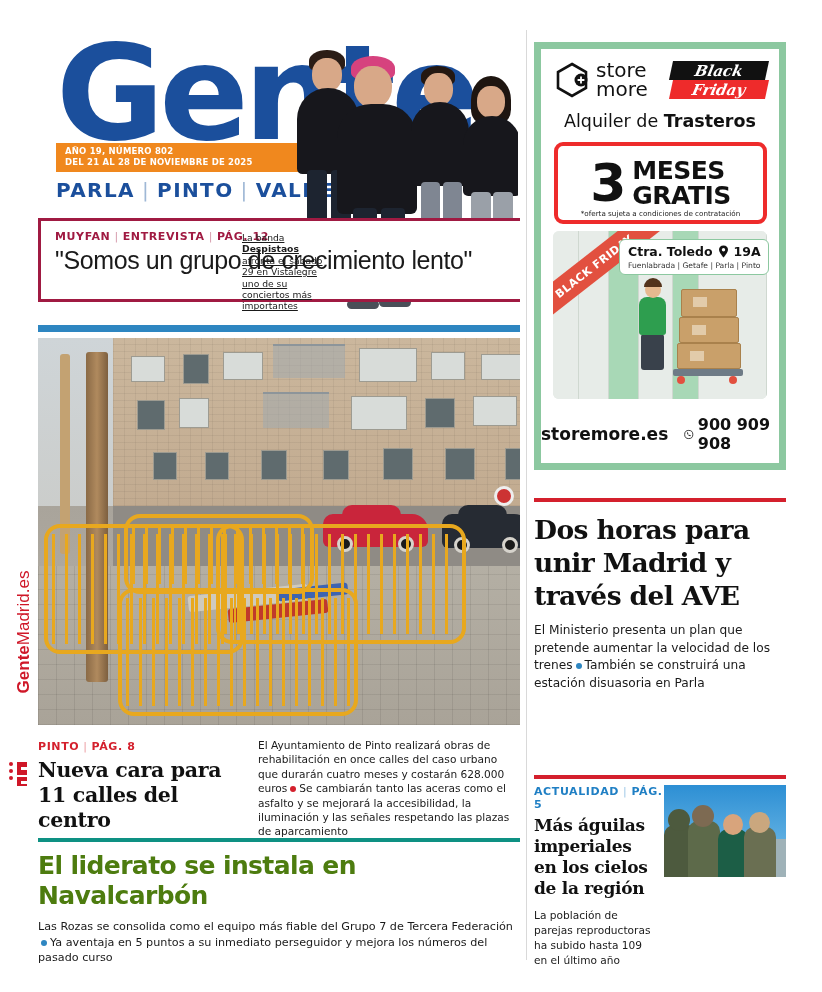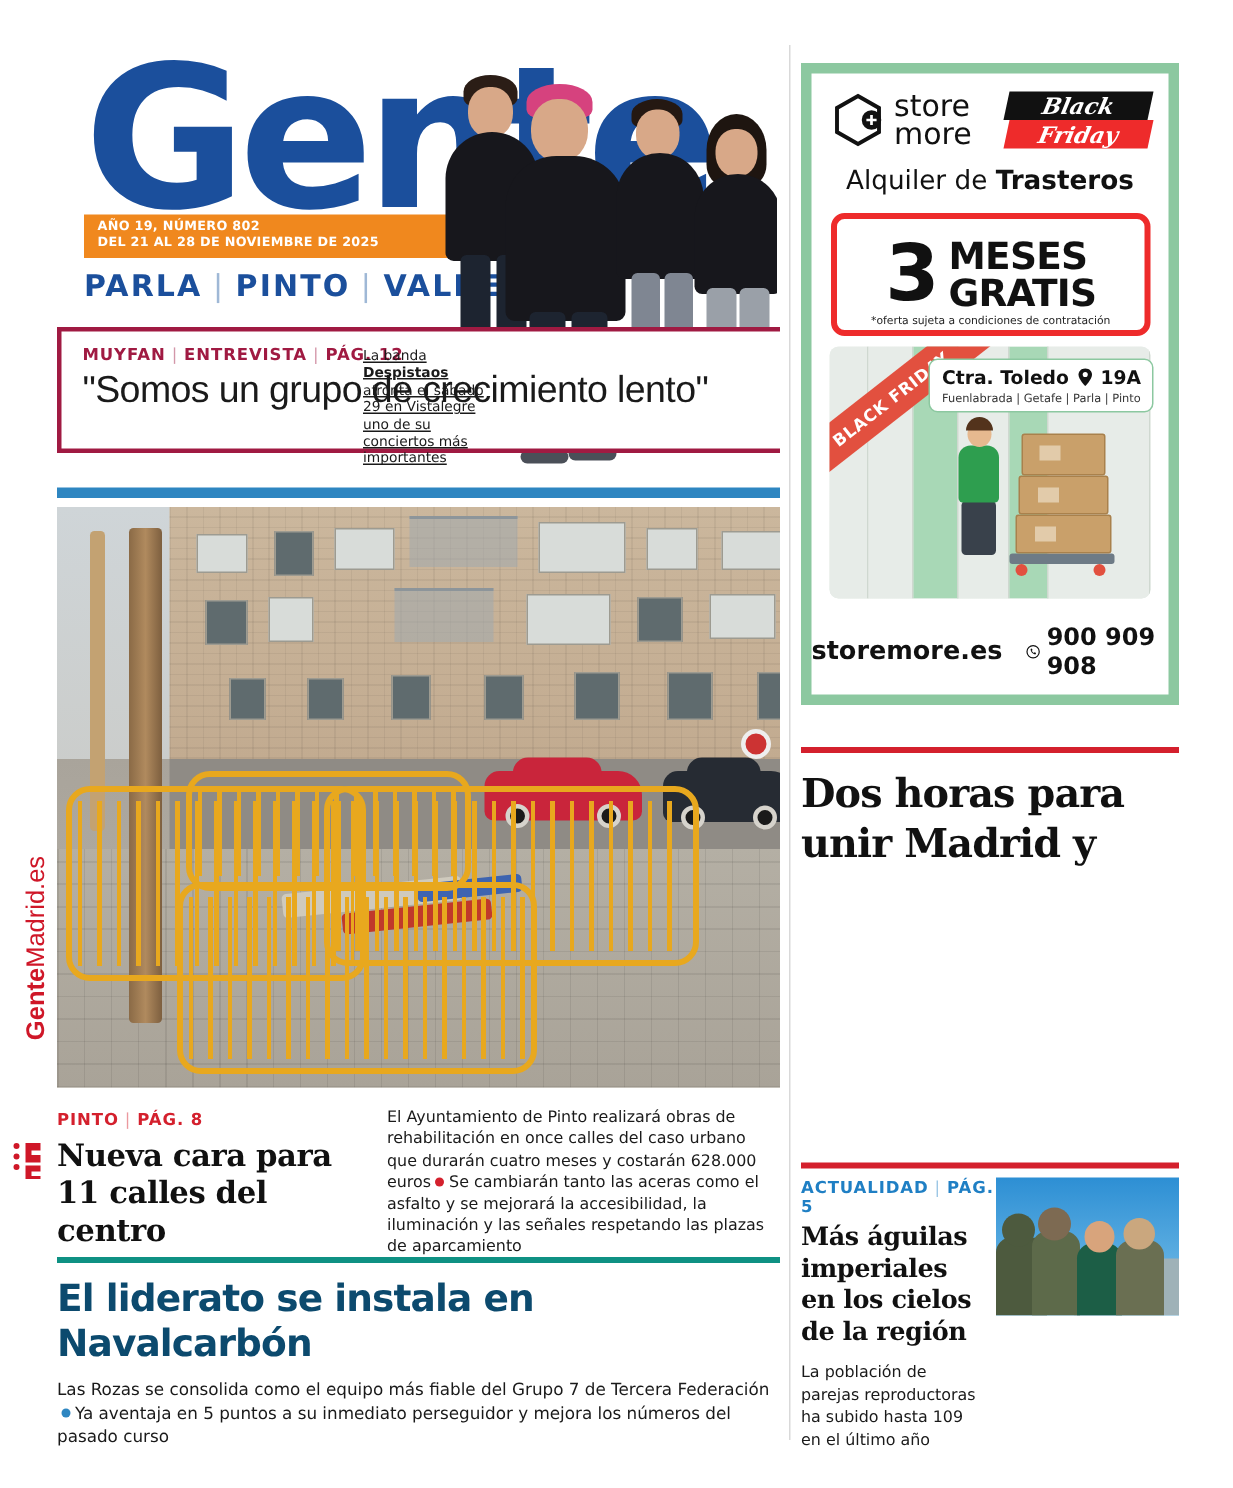--- a/index.html
+++ b/index.html
@@ -168,21 +168,21 @@
   }
   .bullet-red, .bullet-blue { display: inline-block; width: 6px; height: 6px; border-radius: 50%; vertical-align: middle; margin: 0 3px; }
   .bullet-red { background: #d4202d; }
   .bullet-blue { background: #2e86c1; }
 
   
   .sep-teal { position: absolute; left: 38px; top: 838px; width: 482px; height: 4px; background: #0e9183; }
   .deportes { position: absolute; left: 38px; top: 848px; width: 482px; }
   .dep-head {
     margin-top: 3px; font-family: "DejaVu Sans", sans-serif; font-weight: 700;
-    font-size: 25px; line-height: 30px; color: #0c4a6e; letter-spacing: -.6px;
+    font-size: 25px; line-height: 30px; color: #4d7c0f; letter-spacing: -.6px;
   }
   .dep-body {
     margin-top: 8px; width: 482px; font-size: 11.2px; line-height: 15.5px;
     color: #1a1a1a; font-family: "DejaVu Sans", sans-serif;
   }
 
   
   .divider-v { position: absolute; left: 526px; top: 30px; width: 1px; height: 930px; background: #d9d9d9; }
 
   .ad {
@@ -525,20 +525,24 @@
         </div>
       </div>
     </div>
   </div>
 
   <div class="sep-red"></div>
   <div class="ave">
     <div class="ave-head">
       <div>Dos horas para</div>
       <div>unir Madrid y</div>
+      <div>través del AVE</div>
+    </div>
+    <div class="ave-body">
+      <span>El Ministerio presenta un plan que pretende aumentar la velocidad de los trenes</span><span class="bullet-blue"></span><span>También se construirá una estación disuasoria en Parla</span>
     </div>
   </div>
 
   <div class="sep-red2"></div>
   <div class="eagles">
     <div class="kicker blue">
       <span>ACTUALIDAD</span><i>|</i><span>PÁG. 5</span>
     </div>
     <div class="eagles-head">
       <div>Más águilas</div>

